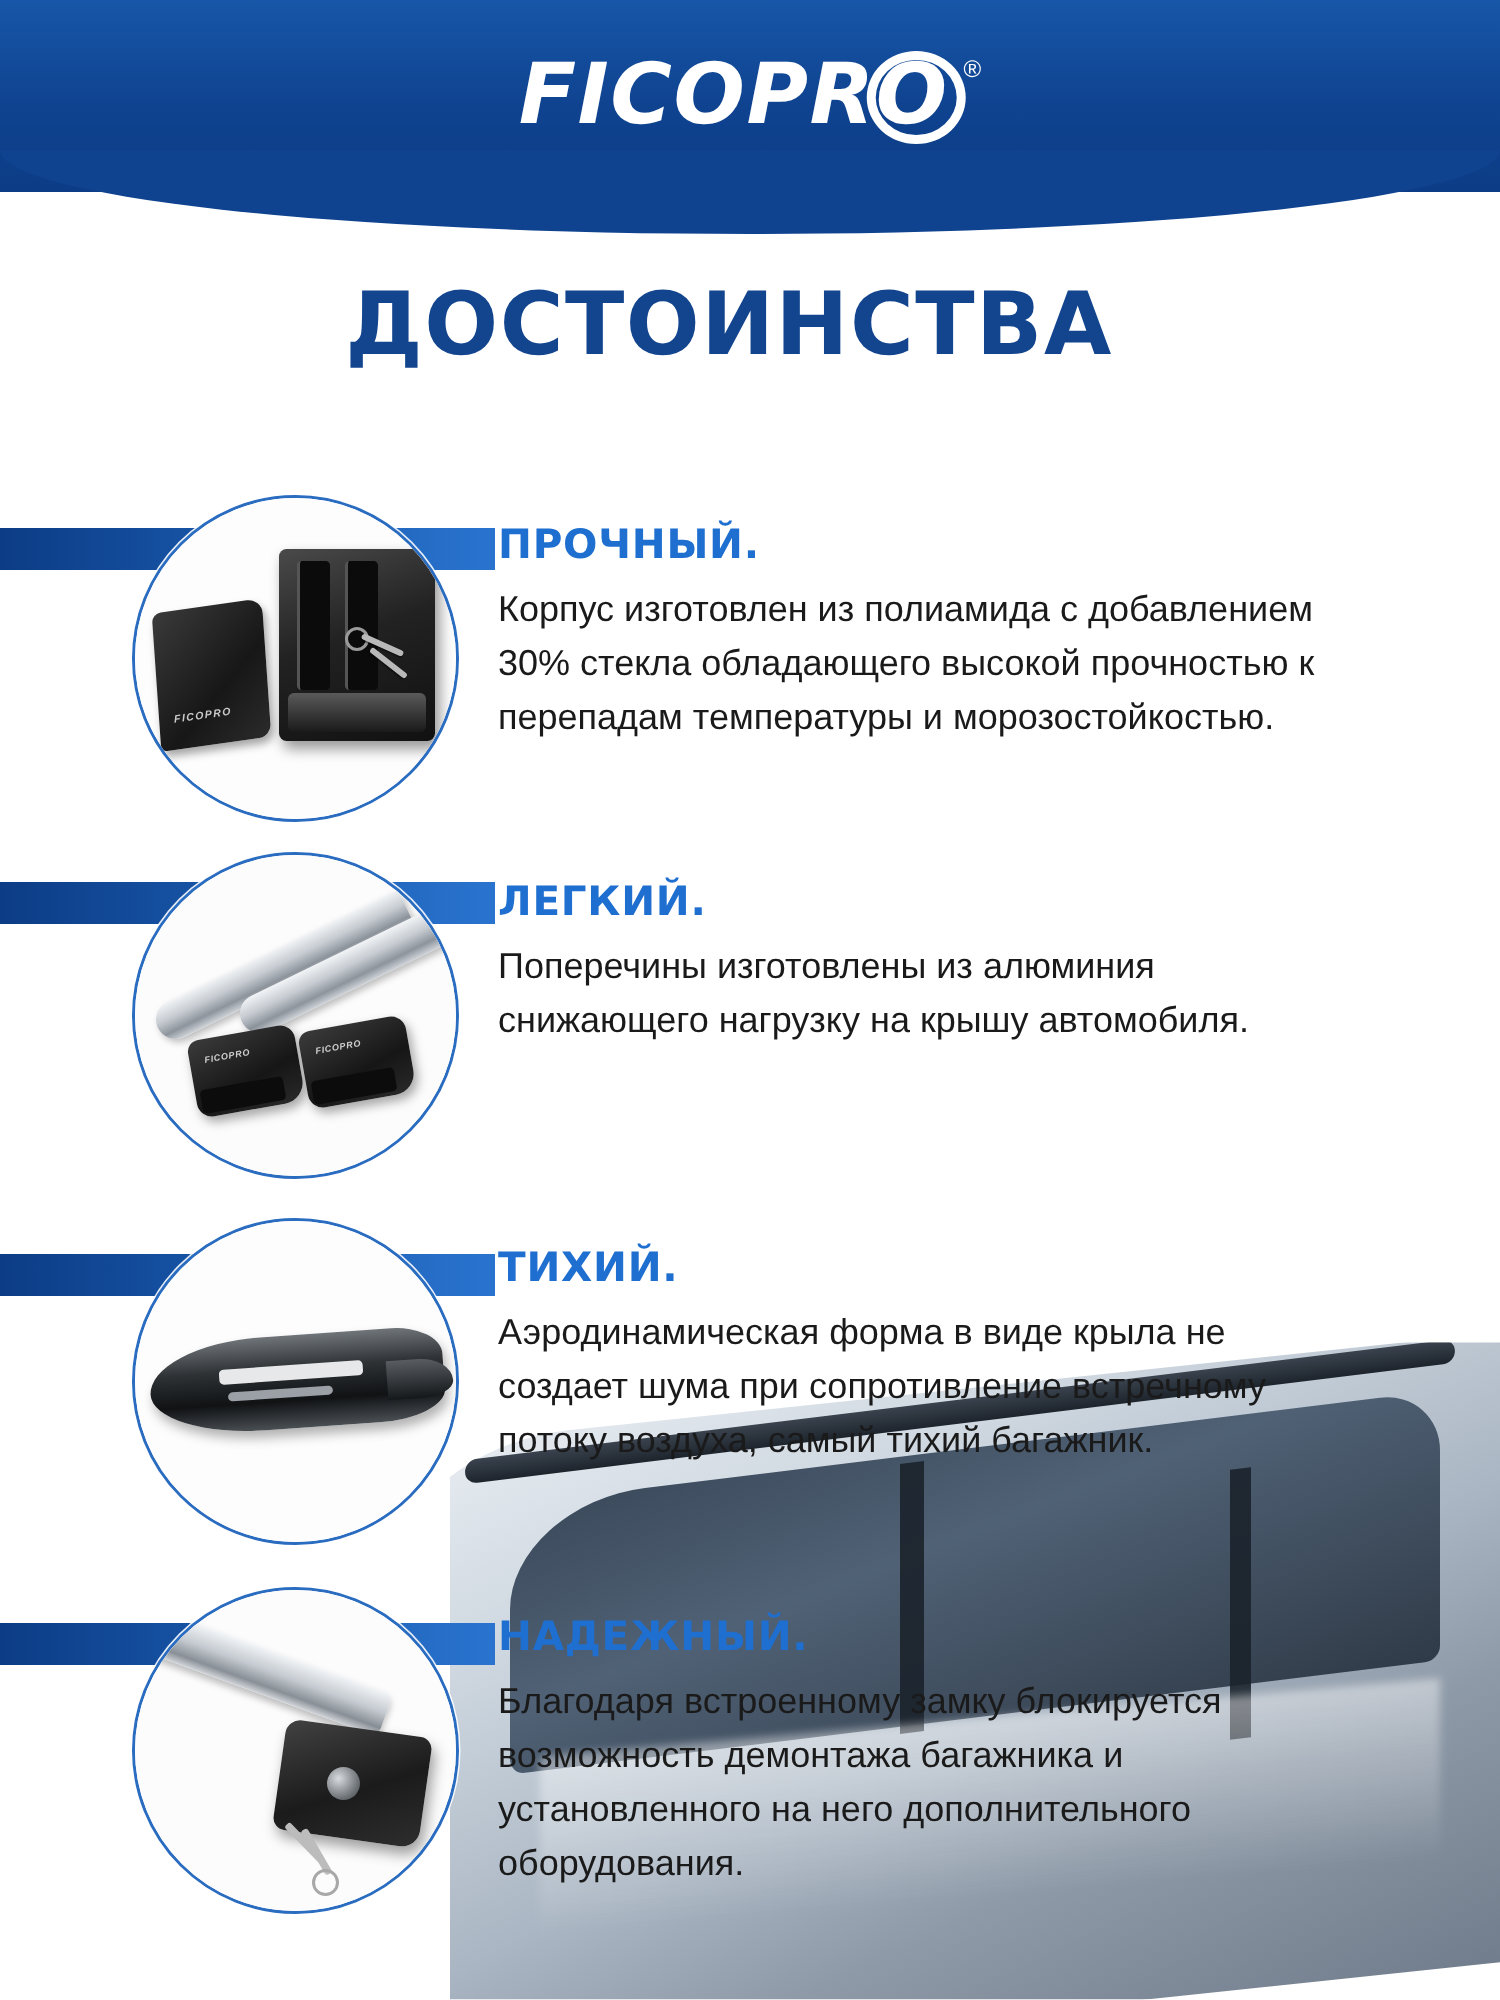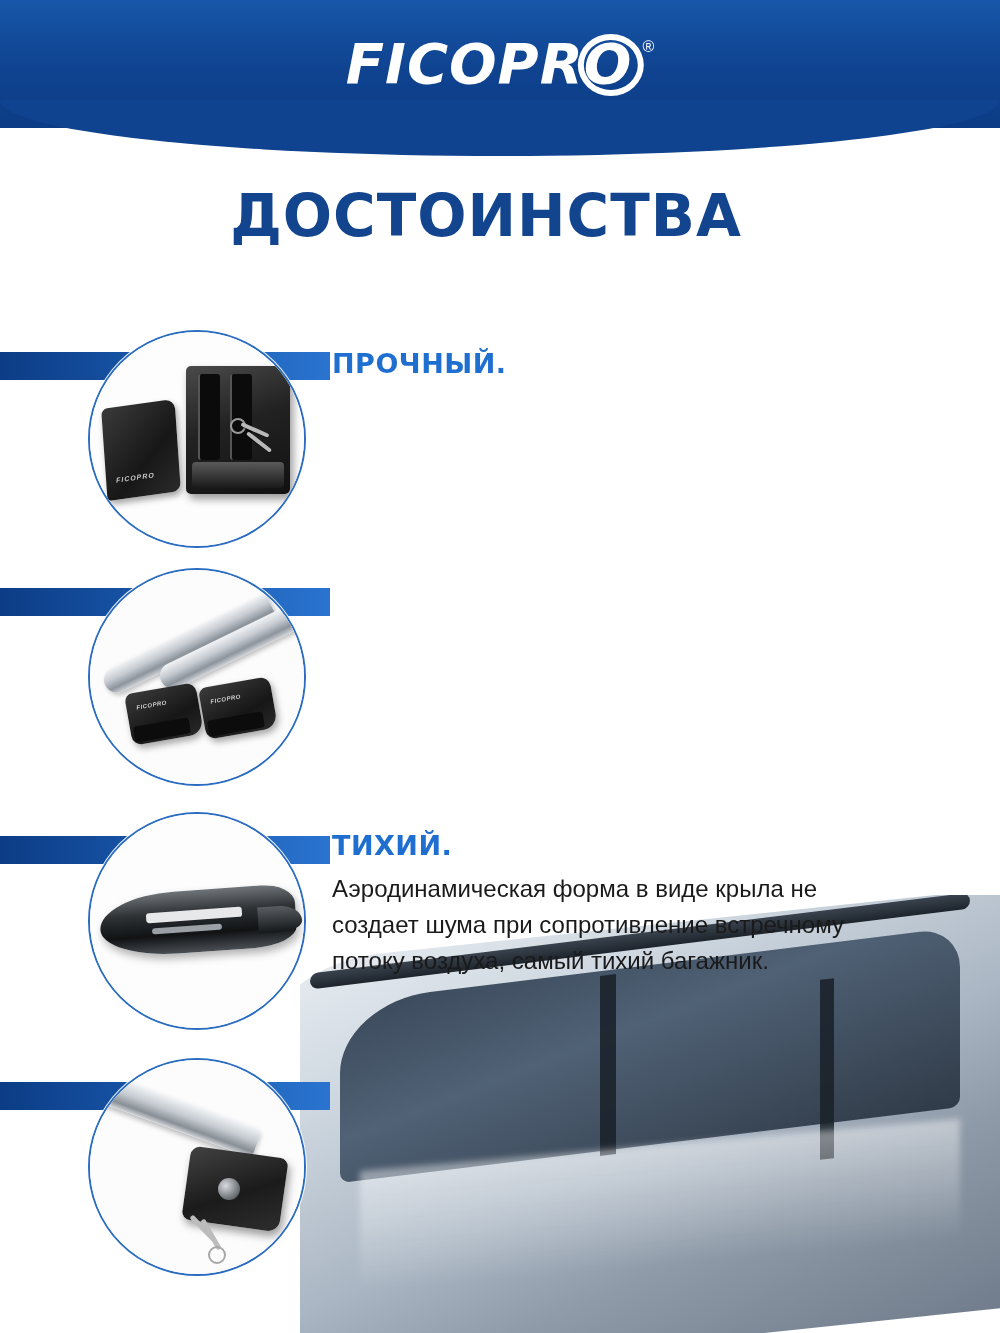--- a/index.html
+++ b/index.html
@@ -365,39 +365,44 @@
           <div class="t1-box-slot t1-box-slot2"></div>
           <div class="t1-box-lid"></div>
         </div>
         <div class="t1-keyring"></div>
         <div class="t1-key k1"></div>
         <div class="t1-key k2"></div>
       </div>
     </div>
     <div class="text-col">
       <div class="feat-title">ПРОЧНЫЙ.</div>
+      <div class="feat-body">Корпус изготовлен из полиамида с добавлением 30% стекла обладающего высокой прочностью к перепадам температуры и морозостойкостью.</div>
     </div>
   </div>
 
   <div class="feature f2">
     <div class="thumb">
       <div class="thumb-inner">
         <div class="t2-bg"></div>
         <div class="t2-bar b1"></div>
         <div class="t2-bar b2"></div>
         <div class="t2-foot ft1">
             <span class="t2-foot-lbl">FICOPRO</span>
           </div>
         <div class="t2-foot ft2">
             <span class="t2-foot-lbl">FICOPRO</span>
           </div>
         <div class="t2-mouth m1"></div>
         <div class="t2-mouth m2"></div>
       </div>
     </div>
+    <div class="text-col">
+      <div class="feat-title">ЛЕГКИЙ.</div>
+      <div class="feat-body">Поперечины изготовлены из алюминия снижающего нагрузку на крышу автомобиля.</div>
+    </div>
   </div>
 
   <div class="feature f3">
     <div class="thumb">
       <div class="thumb-inner">
         <div class="t3-bg"></div>
         <div class="t3-wing"></div>
         <div class="t3-tip"></div>
         <div class="t3-slot"></div>
         <div class="t3-slot t3-slot2"></div>
@@ -414,15 +419,19 @@
       <div class="thumb-inner">
         <div class="t4-bg"></div>
         <div class="t4-bar"></div>
         <div class="t4-head"></div>
         <div class="t4-lock"></div>
         <div class="t4-key k1"></div>
         <div class="t4-key k2"></div>
         <div class="t4-ring"></div>
       </div>
     </div>
+    <div class="text-col">
+      <div class="feat-title">НАДЕЖНЫЙ.</div>
+      <div class="feat-body">Благодаря встроенному замку блокируется возможность демонтажа багажника и установленного на него дополнительного оборудования.</div>
+    </div>
   </div>
 
 </div>
 
 </body></html>

